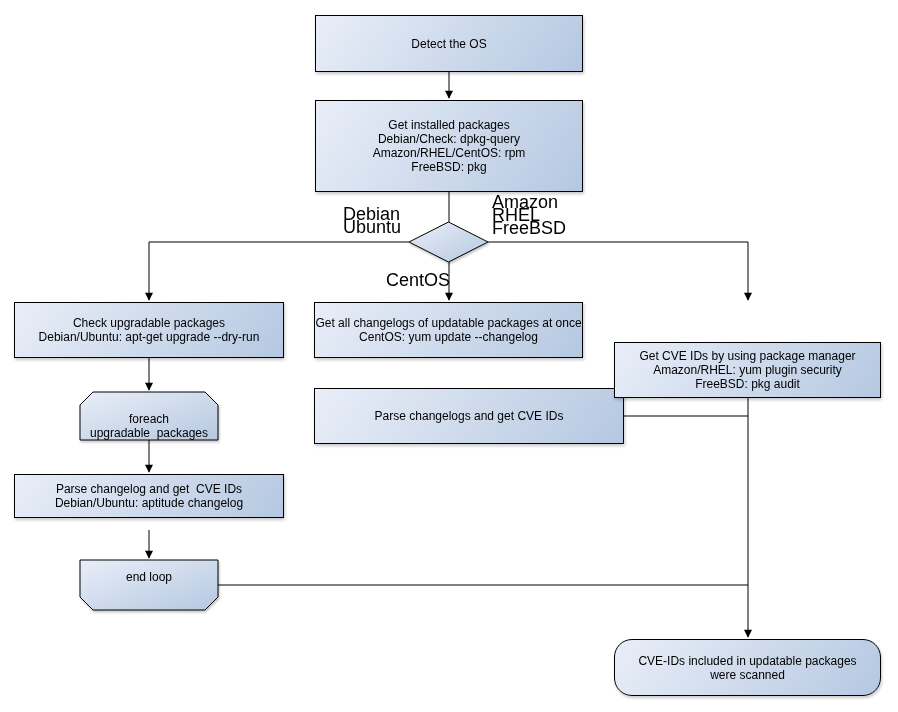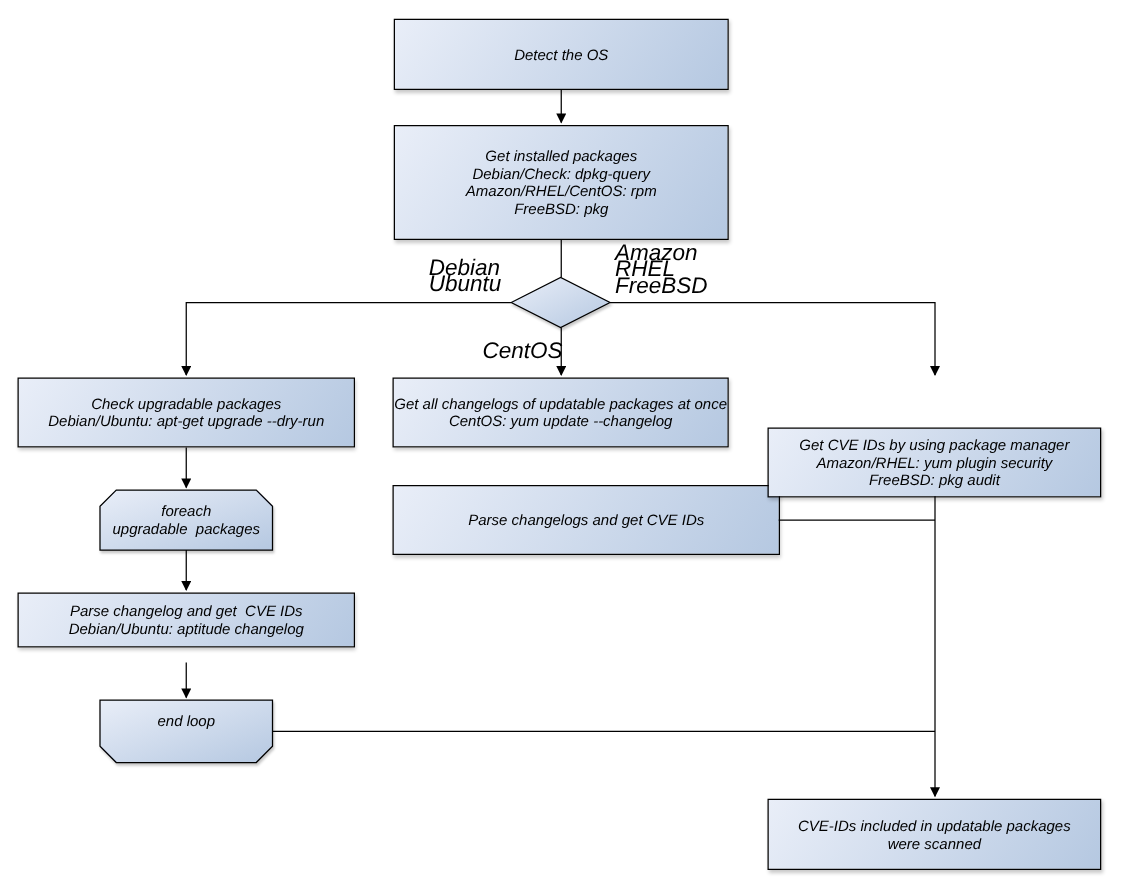--- a/index.html
+++ b/index.html
@@ -30,21 +30,21 @@
   .shape-text {
     position: absolute;
     display: flex;
     flex-direction: column;
     align-items: center;
     justify-content: center;
     font-size: 12px;
     line-height: 14px;
     text-align: center;
   }
-  .node-line, .label-line { white-space: pre; font-style: italic; }
+  .node-line, .label-line { white-space: pre; }
   .edge-label {
     position: absolute;
     font-size: 18px;
     line-height: 13px;
   }
 </style>
 </head>
 <body>
 
 <div id="canvas">
@@ -113,26 +113,26 @@
   <div class="node" style="left:314px; top:388px; width:310px; height:56px;">
     <div class="node-line">Parse changelogs and get CVE IDs</div>
   </div>
 
   <div class="node" style="left:614px; top:302px; width:267px; height:56px;margin-top:40px;">
     <div class="node-line">Get CVE IDs by using package manager</div>
     <div class="node-line">Amazon/RHEL: yum plugin security</div>
     <div class="node-line">FreeBSD: pkg audit</div>
   </div>
 
-  <div class="node" style="left:614px; top:639px; width:267px; height:57px;">
+  <div class="node" style="left:614px; top:639px; width:267px; height:57px;border-radius:18px;">
     <div class="node-line">CVE-IDs included in updatable packages</div>
     <div class="node-line">were scanned</div>
   </div>
 
-  <div class="shape-text" style="left:80px; top:392px; width:138px; height:48px;">
+  <div class="shape-text" style="left:80px; top:392px; width:138px; height:48px;justify-content:flex-end;">
     <div class="node-line">foreach</div>
     <div class="node-line">upgradable  packages</div>
   </div>
 
   <div class="shape-text" style="left:80px; top:560px; width:138px; height:33px;">
     <div class="node-line">end loop</div>
   </div>
 
   <div class="edge-label" style="left:343px; top:208px; width:64px;">
     <div class="label-line">Debian</div>

